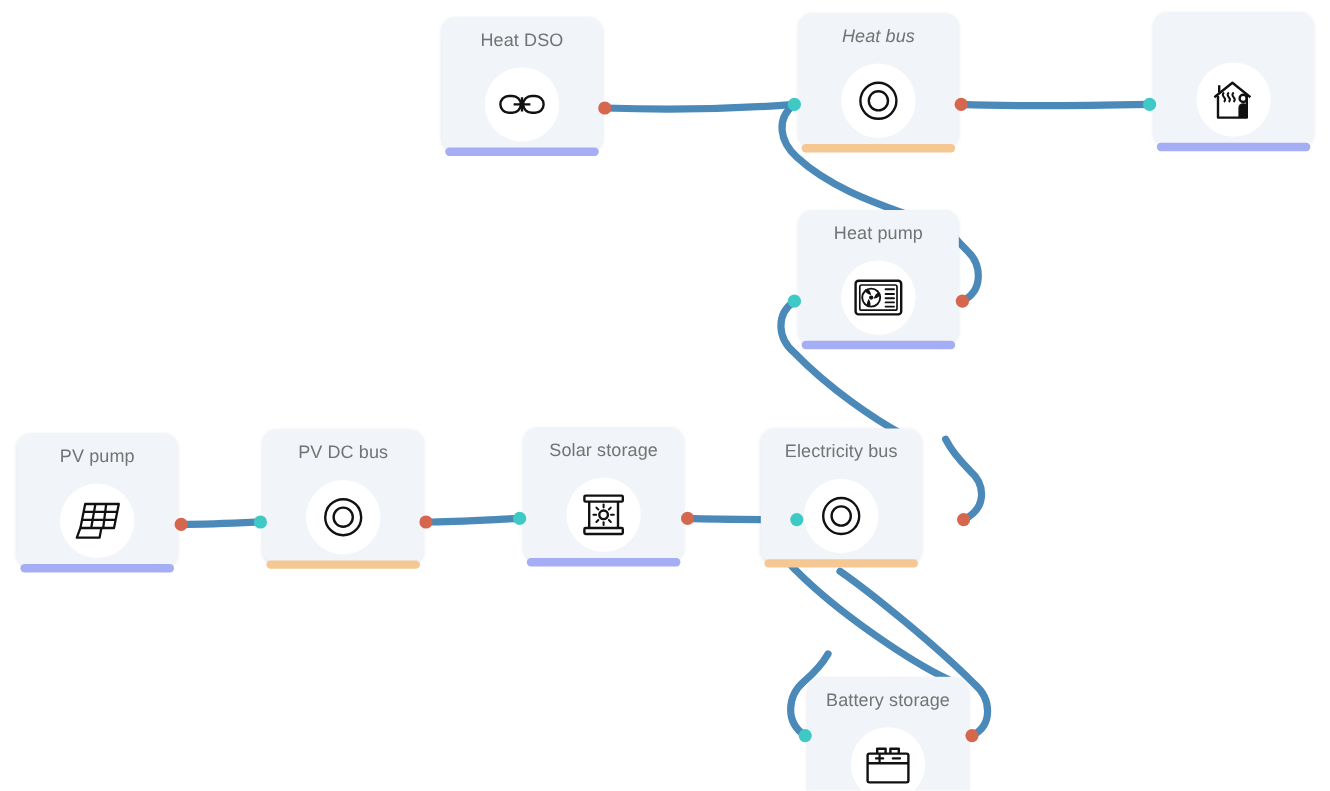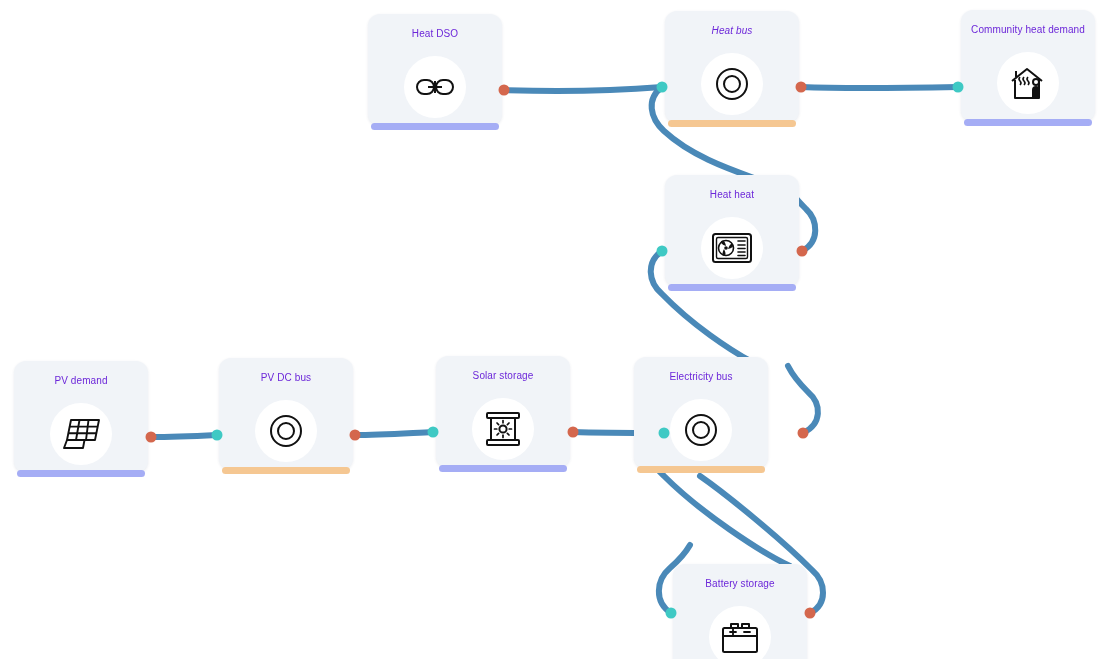--- a/index.html
+++ b/index.html
@@ -39,22 +39,22 @@
     height: 7px;
     border-radius: 4px;
     z-index: 2;
   }
   .node-label {
     position: absolute;
     left: 0;
     right: 0;
     top: 13px;
     text-align: center;
-    font-size: 10px;
-    color: #6d28d9;
+    font-size: 15px;
+    color: #737373;
     letter-spacing: 0.1px;
     line-height: 14px;
   }
   .node-icon-circle {
     position: absolute;
     left: 50%;
     top: 42px;
     transform: translateX(-50%);
     width: 62px;
     height: 62px;
@@ -118,37 +118,36 @@
           <span>
             <svg width="42" height="42" viewBox="0 0 42 42" fill="none" stroke="#111" stroke-width="2">
       <circle cx="21" cy="21" r="15"></circle>
       <circle cx="21" cy="21" r="8"></circle>
     </svg>
           </span>
         </div>
       </div>
       <div class="node" style="left: 961px; top: 10px; width: 134px; height: 112px;">
         <div class="node-accent" style="background: rgb(165, 173, 245);"></div>
-        <div class="node-label">Community heat demand</div>
         <div class="node-icon-circle">
           <span>
             <svg width="44" height="44" viewBox="0 0 44 44" fill="none" stroke="#111" stroke-width="2" stroke-linejoin="round">
       <path d="M6 20 L21 8 L36 20"></path>
       <path d="M9 19 V37 H33 V19"></path>
       <path d="M10 10 V16"></path>
       <path d="M14 24 q2 -2 0 -4 q-2 -2 0 -4 M18 24 q2 -2 0 -4 q-2 -2 0 -4 M22 24 q2 -2 0 -4 q-2 -2 0 -4" stroke-width="1.6"></path>
       <circle cx="30" cy="21" r="3"></circle>
       <path d="M30 25 h0 a4 4 0 0 1 4 4 v8 h-8 v-8 a4 4 0 0 1 4 -4 z" fill="#111" stroke="none"></path>
     </svg>
           </span>
         </div>
       </div>
       <div class="node" style="left: 665px; top: 175px; width: 134px; height: 112px;">
         <div class="node-accent" style="background: rgb(165, 173, 245);"></div>
-        <div class="node-label">Heat heat</div>
+        <div class="node-label">Heat pump</div>
         <div class="node-icon-circle">
           <span>
             <svg width="44" height="40" viewBox="0 0 44 40" fill="none" stroke="#111" stroke-width="2">
       <rect x="3" y="6" width="38" height="28" rx="2.5"></rect>
       <rect x="6.5" y="9.5" width="31" height="21" rx="1.5" stroke-width="1.4"></rect>
       <circle cx="16" cy="20" r="7.5" stroke-width="1.6"></circle>
       <circle cx="16" cy="20" r="1.8" fill="#111" stroke="none"></circle>
       <path d="M16 18 q-1 -6 -5 -5 q-1 3 5 5 M18 21 q6 -1 5 -5 q-3 -1 -5 5 M14 21 q-3 5 0 7 q3 -1 0 -7" fill="#111" stroke="none"></path>
       <g stroke-width="1.6" stroke-linecap="round">
         <line x1="28" y1="13" x2="35" y2="13"></line>
@@ -156,21 +155,21 @@
         <line x1="28" y1="20.5" x2="35" y2="20.5"></line>
         <line x1="28" y1="24" x2="35" y2="24"></line>
         <line x1="28" y1="27.5" x2="35" y2="27.5"></line>
       </g>
     </svg>
           </span>
         </div>
       </div>
       <div class="node" style="left: 14px; top: 361px; width: 134px; height: 112px;">
         <div class="node-accent" style="background: rgb(165, 173, 245);"></div>
-        <div class="node-label">PV demand</div>
+        <div class="node-label">PV pump</div>
         <div class="node-icon-circle">
           <span>
             <svg width="44" height="40" viewBox="0 0 44 40" fill="none" stroke="#111" stroke-width="1.9" stroke-linejoin="round">
       <path d="M12 6 H40 L36 26 H8 Z"></path>
       <path d="M20.5 6 L17 26 M29.5 6 L27 26"></path>
       <path d="M10.7 12.6 H38.6 M9.4 19.3 H37.3"></path>
       <path d="M8 26 L5 34 H24 L25.5 26"></path>
     </svg>
           </span>
         </div>

